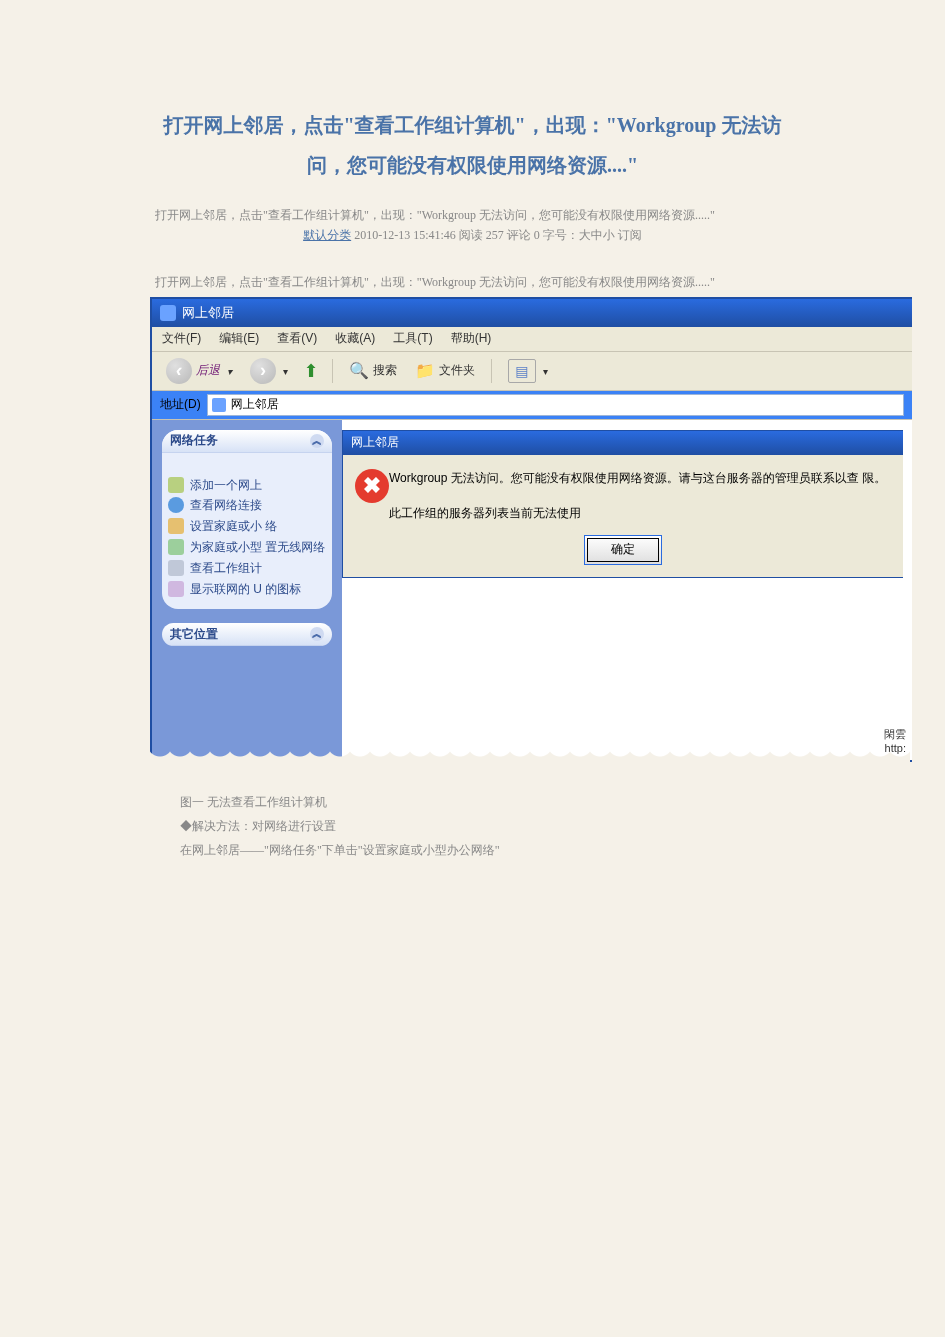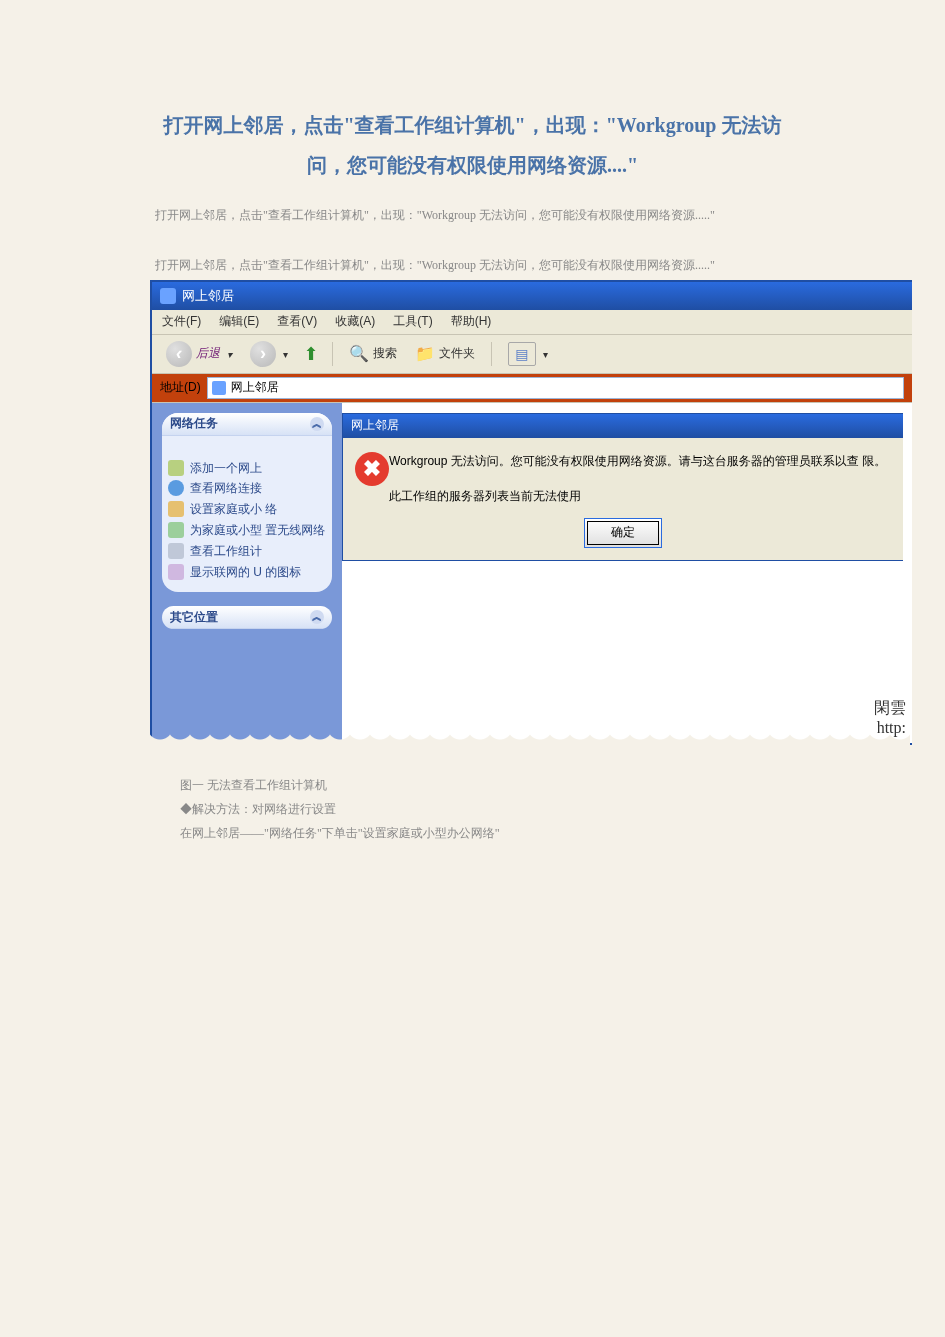--- a/index.html
+++ b/index.html
@@ -133,21 +133,21 @@
   .view-ico {
     display:inline-flex; align-items:center;
     width:26px; height:22px;
     border:1px solid #a8a8a8; border-radius:2px;
     justify-content:center;
   }
   .view-ico::before { content:"▤"; font-size:14px; color:#5a7fc7; }
   .dd-caret::after { content:"▾"; font-size:10px; color:#333; margin-left:3px; }
 
   .xp-addressbar {
-    background:#c2410c;
+    background:#3b82f6;
     height:28px;
     display:flex; align-items:center;
     padding:0 8px; gap:6px;
     font-size:12px;
     border-bottom:1px solid #c8c4b4;
   }
   .addr-field {
     flex:1;
     height:20px;
     background:#fff;
@@ -268,23 +268,23 @@
     outline-offset:-4px;
     cursor:pointer;
     text-align:center;
   }
 
   .watermark {
     position:absolute;
     right:6px;
     bottom:6px;
     text-align:right;
-    font-size:16px;
+    font-size:11px;
     color:#333;
-    font-family:Liberation Serif, serif;
+    font-family:Liberation Sans, sans-serif;
   }
 
   .wavy-crop {
     height:30px;
     background:
       radial-gradient(circle at 10px -6px, transparent 12px, #f5f1e8 13px) repeat-x;
     background-size: 20px 30px;
     margin-top:-12px;
     position:relative;
     margin-left:-5px;
@@ -301,20 +301,24 @@
 </style>
 </head>
 <body>
 
 <div class="page">
 
   <div class="post-title">打开网上邻居，点击"查看工作组计算机"，出现："Workgroup 无法访问，您可能没有权限使用网络资源...."</div>
 
 
   <div class="intro-line">打开网上邻居，点击"查看工作组计算机"，出现："Workgroup 无法访问，您可能没有权限使用网络资源....."</div>
+  <div class="meta-line" style="text-align:center;">
+    <a href="#">默认分类</a>
+    <span> 2010-12-13 15:41:46  阅读 257  评论 0   字号：大中小 订阅</span>
+  </div>
 
   <div class="body-text">打开网上邻居，点击"查看工作组计算机"，出现："Workgroup 无法访问，您可能没有权限使用网络资源....."</div>
 
   <div class="xp-window">
 
     <div class="xp-titlebar">
       <span class="icon"></span>
       <span>网上邻居</span>
     </div>
 

